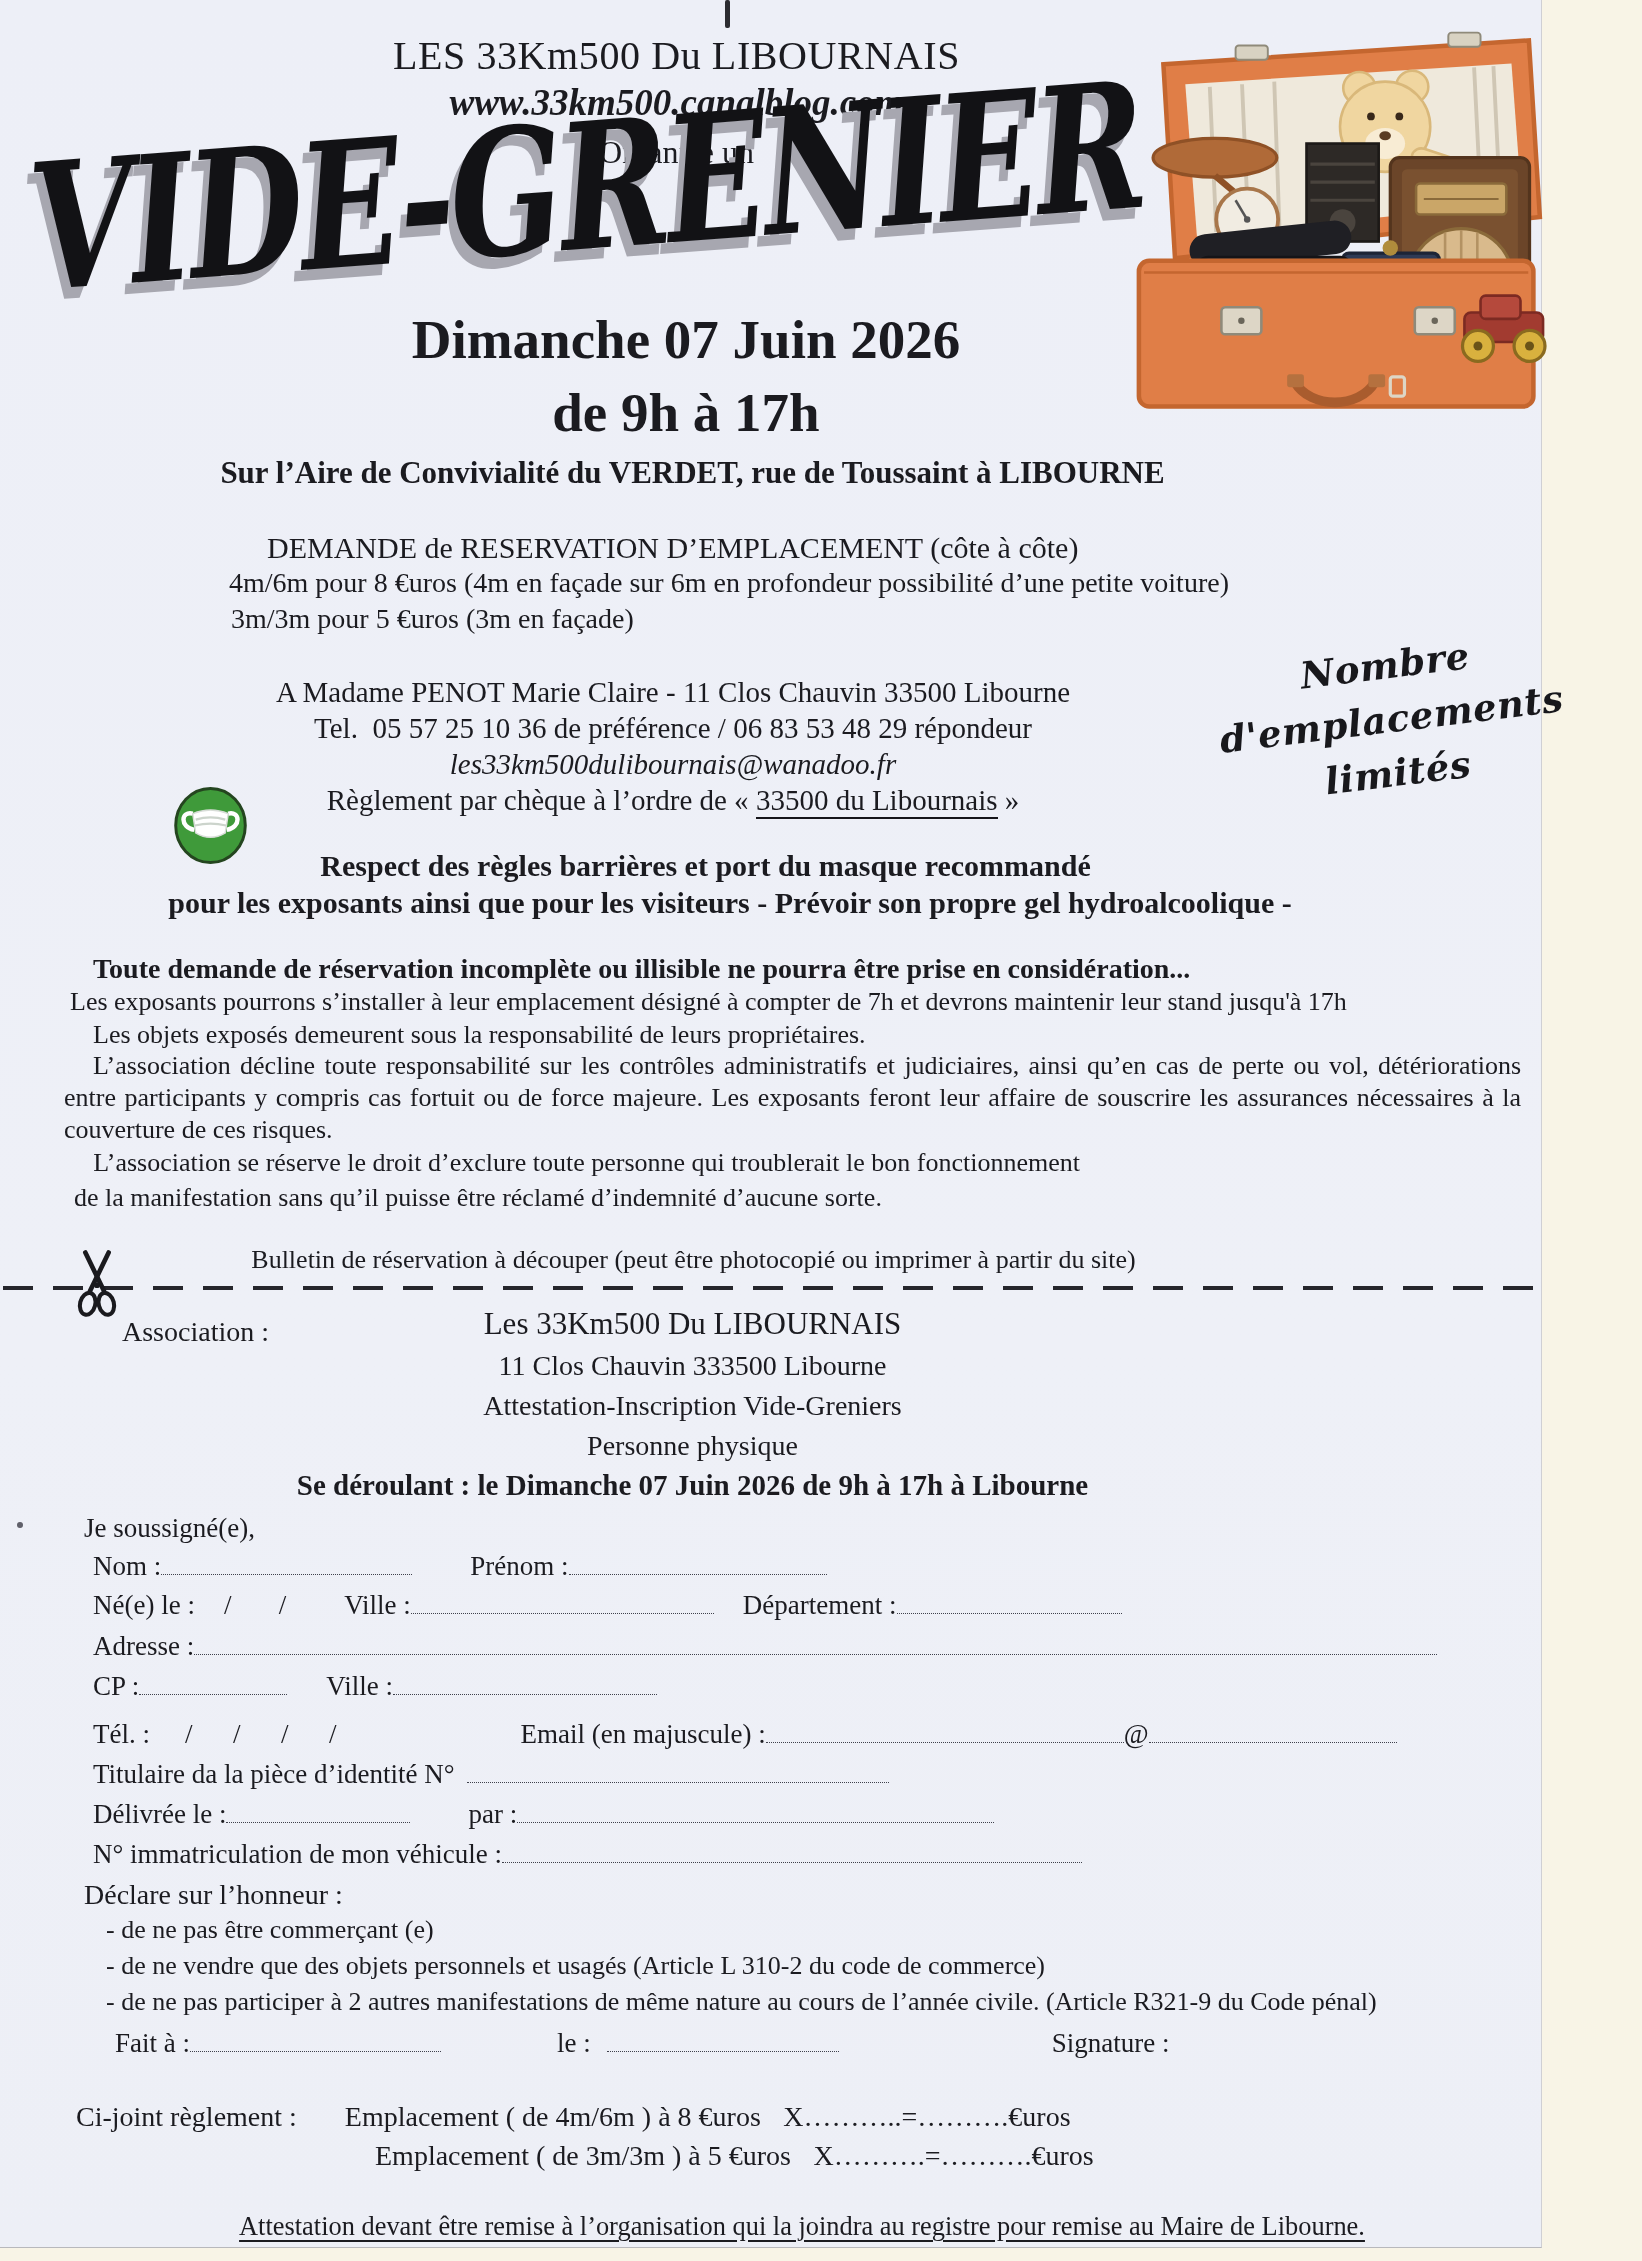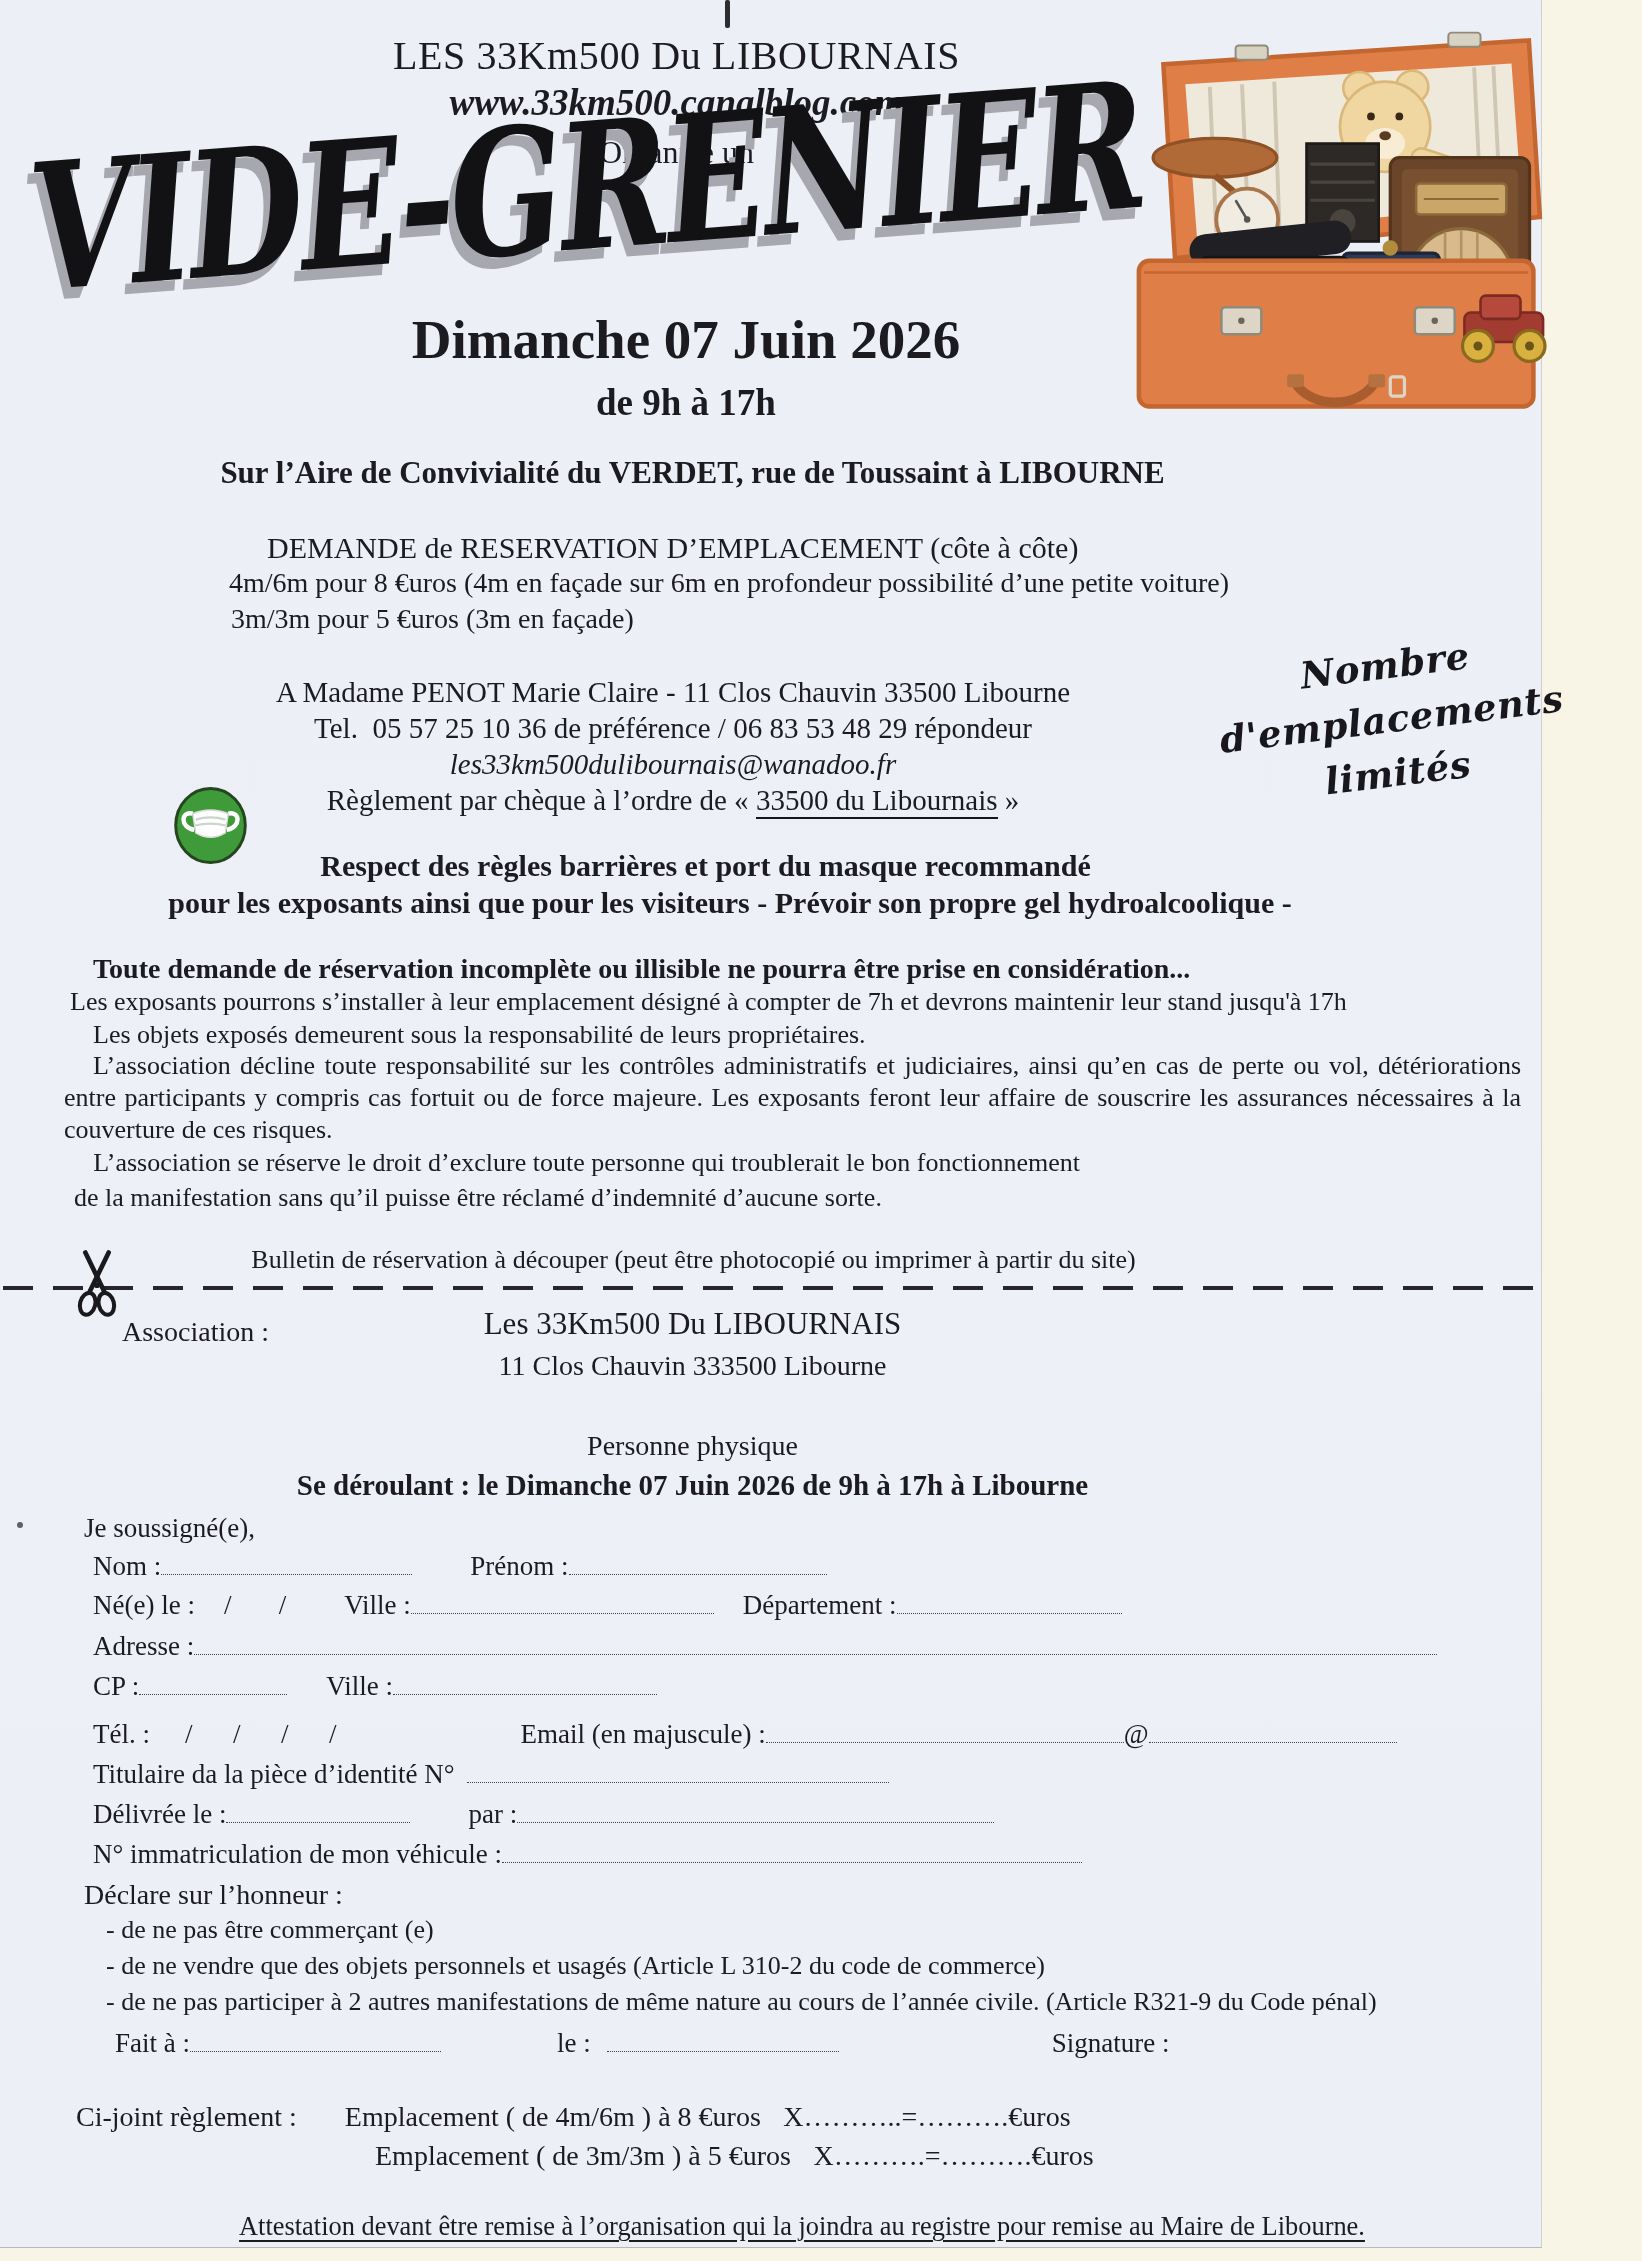--- a/index.html
+++ b/index.html
@@ -38,21 +38,21 @@
     transform-origin:left bottom;
     font-family:"DejaVu Serif", serif;
     font-weight:bold;font-style:italic;
     font-size:175px;line-height:1;
     letter-spacing:-5.2px;
     color:#121215;
     text-shadow:-10.3px 11px 0.6px #a7a7b0;
   }
 
   .date-line{left:0;top:308px;width:1372px;font-size:55px;font-weight:bold;}
-  .hours-line{left:0;top:381px;width:1372px;font-size:37px;font-weight:bold;}
+  .hours-line{left:0;top:381px;width:1372px;font-size:55px;font-weight:bold;}
   .location-line{left:0;top:455px;width:1385px;font-size:31px;font-weight:bold;}
 
   .resa-heading{left:267px;top:531px;font-size:30px;}
   .resa-1{left:229px;top:567px;font-size:28px;}
   .resa-2{left:231px;top:603px;font-size:28px;}
 
   .contact{left:0;top:674px;width:1346px;font-size:29px;line-height:36px;}
   .contact .email{font-style:italic;}
   .payee{border-bottom:2.6px solid #15151a;padding-bottom:0.6px;}
 
@@ -247,20 +247,21 @@
       <path d="M60,6 L28,72" stroke="#1a1a1e" stroke-width="8" stroke-linecap="round"></path>
       <circle cx="40" cy="62" r="5" fill="#1a1a1e"></circle>
       <ellipse cx="24" cy="94" rx="13" ry="19" fill="none" stroke="#1a1a1e" stroke-width="7" transform="rotate(14 24 94)"></ellipse>
       <ellipse cx="56" cy="94" rx="13" ry="19" fill="none" stroke="#1a1a1e" stroke-width="7" transform="rotate(-14 56 94)"></ellipse>
     </svg>
   </div>
 
   <div class="abs assoc-label">Association :</div>
   <div class="abs center org-name">Les 33Km500 Du LIBOURNAIS</div>
   <div class="abs center org-address">11 Clos Chauvin 333500 Libourne</div>
+  <div class="abs center org-attest">Attestation-Inscription Vide-Greniers</div>
   <div class="abs center org-person">Personne physique</div>
   <div class="abs center org-event">Se déroulant : le Dimanche 07 Juin 2026 de 9h à 17h à Libourne</div>
 
   <div class="abs speck"></div>
 
   <div class="abs f-row" style="left:84px;top:1513px;">Je soussigné(e),</div>
 
   <div class="abs f-row" style="left:93px;top:1551px;">
     <span>Nom :</span><span class="dots" style="width:251px;"></span><span style="margin-left:58px;">Prénom :</span><span class="dots" style="width:258px;"></span>
   </div>

